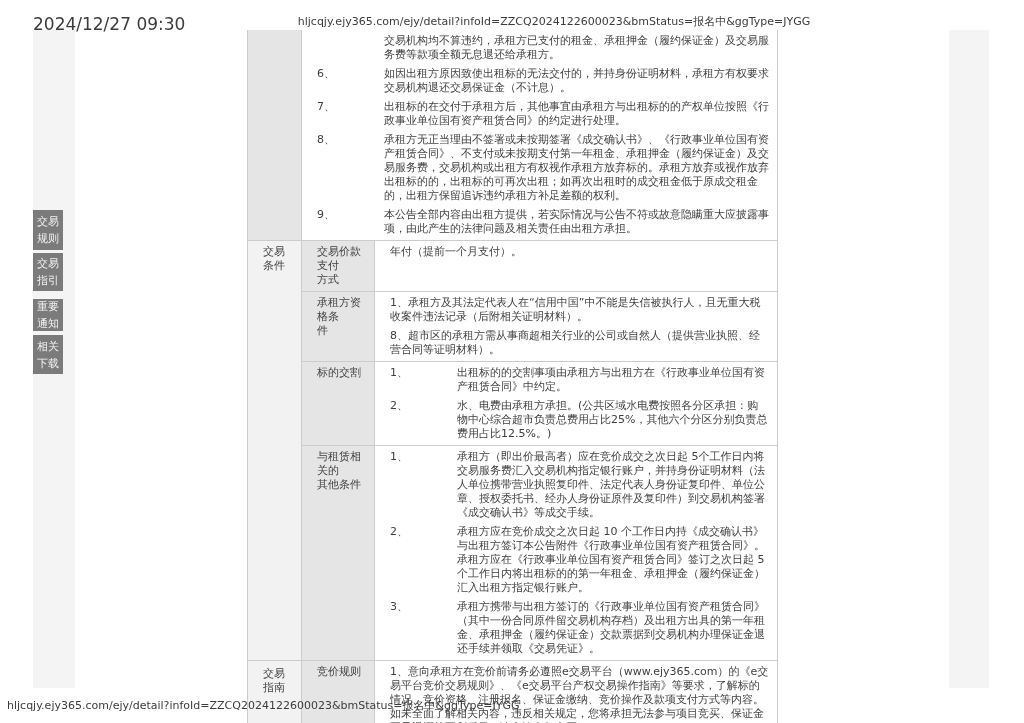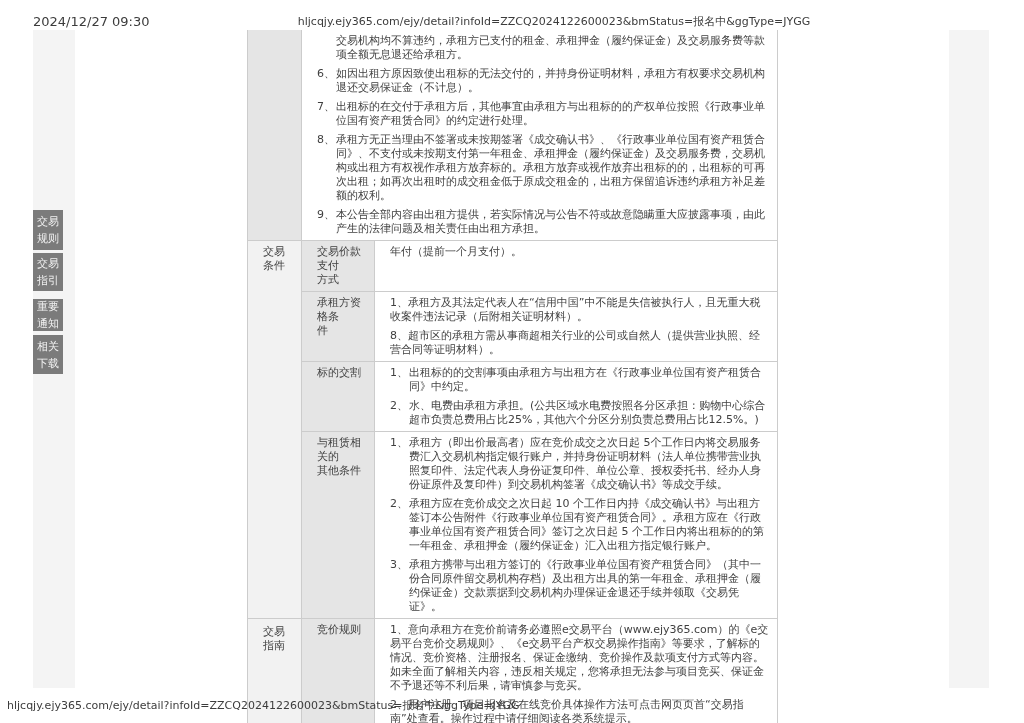--- a/index.html
+++ b/index.html
@@ -1,19 +1,19 @@
 <!DOCTYPE html>
 <html><head>
 <meta charset="utf-8">
 <style>
   html,body{margin:0;padding:0;background:#ffffff;}
   #page{position:relative;width:1024px;height:723px;background:#ffffff;overflow:hidden;
         font-family:"DejaVu Sans","Liberation Sans",sans-serif;color:#3f3f3f;}
   
-  .ph-date{position:absolute;left:33px;top:14px;font-size:13px;color:#3c3c3c;white-space:nowrap;}
+  .ph-date{position:absolute;left:33px;top:14px;font-size:17px;color:#3c3c3c;white-space:nowrap;}
   .ph-url{position:absolute;left:554px;top:14px;transform:translateX(-50%);font-size:11px;color:#3c3c3c;white-space:nowrap;}
   .pf-url{position:absolute;left:7px;top:698px;font-size:11px;color:#3c3c3c;white-space:nowrap;}
   .pf-page{position:absolute;right:8px;top:733px;font-size:11px;color:#3c3c3c;}
   
   .strip{position:absolute;top:30px;height:658px;background:#f4f4f4;}
   .strip-left{left:33px;width:42px;}
   .strip-right{left:949px;width:40px;}
   
   .side-tab{position:absolute;left:33px;width:30px;background:#7b7b7b;color:#f2f2f2;
             font-size:11px;line-height:17px;text-align:center;white-space:pre-line;
@@ -22,21 +22,21 @@
   table.rules{position:absolute;left:247px;top:30px;width:530px;border-collapse:collapse;table-layout:fixed;}
   table.rules td{border:1px solid #cccccc;font-size:11px;line-height:14px;vertical-align:top;
                  padding:4px 8px 4px 15px;overflow:hidden;word-break:break-all;}
   table.rules tr.cut td{border-top:none;}
   td.hdrcell{background:#e5e5e5;vertical-align:middle;padding:4px 2px 4px 6px;white-space:pre-line;line-height:16px;}
   td.seccell{background:#f2f2f2;vertical-align:middle;padding:4px 2px 4px 6px;white-space:pre-line;line-height:16px;}
   td.seccell.top{vertical-align:top;padding-top:6px;}
   td.contcell{padding:4px 8px 4px 6px;}
   .para{margin:0;}
   .para + .para{margin-top:5px;}
-  .para.flex{display:flex;}
+  .para.flex{display:flex;gap:48px;}
   .para .pnum{flex:0 0 19px;}
   .para .ptext{flex:1 1 auto;}
 </style>
 </head>
 <body>
 
 <div id="page">
 
   <div class="ph-date">2024/12/27 09:30</div>
   <div class="ph-url">hljcqjy.ejy365.com/ejy/detail?infoId=ZZCQ2024122600023&amp;bmStatus=报名中&amp;ggType=JYGG</div>

